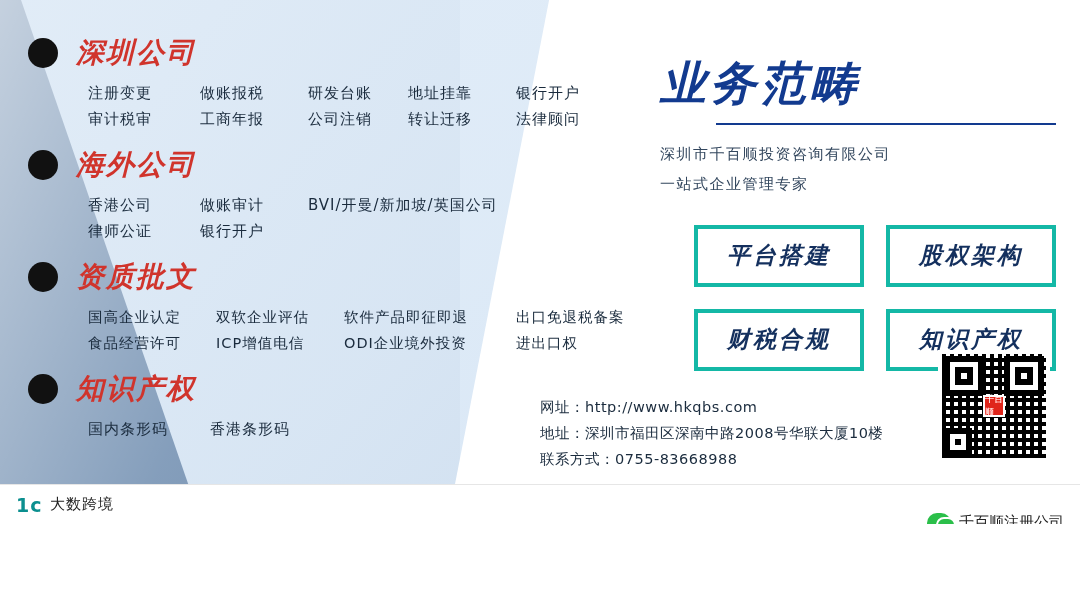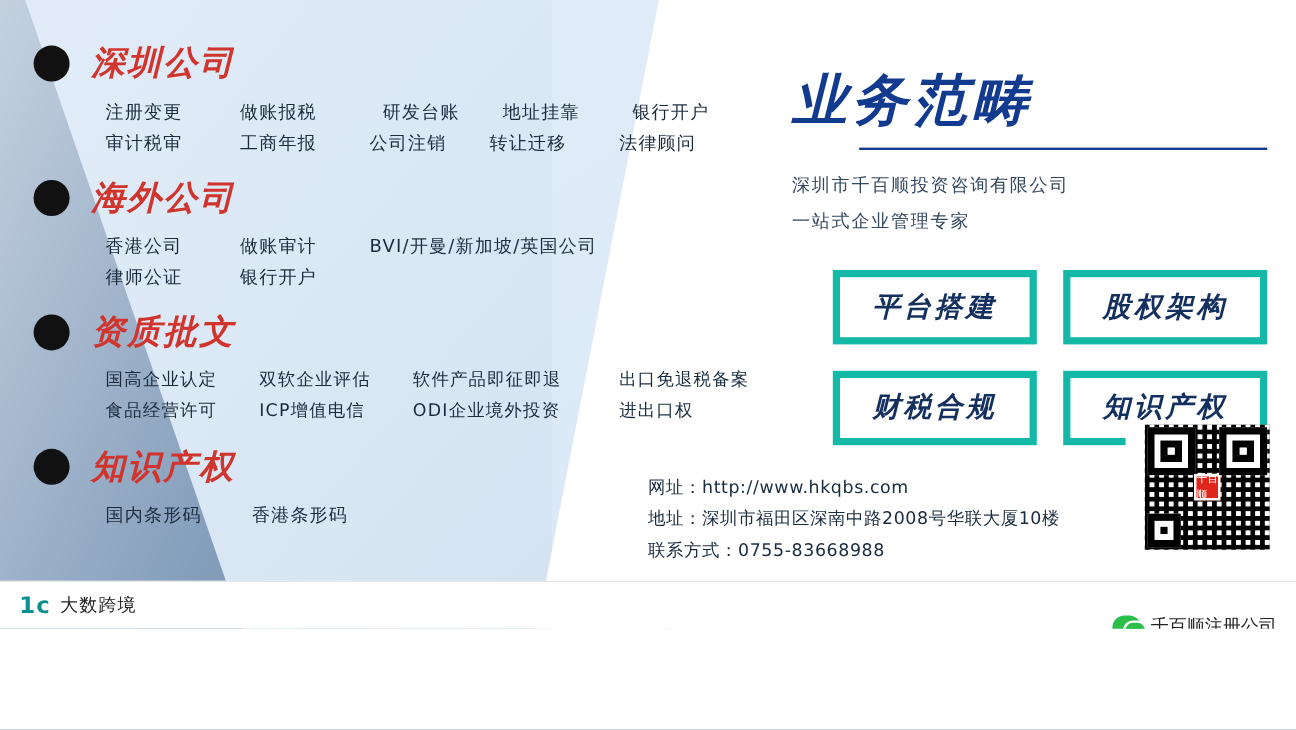--- a/index.html
+++ b/index.html
@@ -106,21 +106,21 @@
     font-size: 15px;
     color: #1a2b3d;
     letter-spacing: 1px;
     line-height: 26px;
     white-space: nowrap;
   }
   .row .cell { display: inline-block; }
 
   .g1 .rows .r1 .cell:nth-child(1) { width: 112px; }
   .g1 .rows .r1 .cell:nth-child(2) { width: 108px; }
-  .g1 .rows .r1 .cell:nth-child(3) { width: 100px; margin-left: 11px; }
+  .g1 .rows .r1 .cell:nth-child(3) { width: 100px; }
   .g1 .rows .r1 .cell:nth-child(4) { width: 108px; }
   .g1 .rows .r2 .cell:nth-child(1) { width: 112px; }
   .g1 .rows .r2 .cell:nth-child(2) { width: 108px; }
   .g1 .rows .r2 .cell:nth-child(3) { width: 100px; }
   .g1 .rows .r2 .cell:nth-child(4) { width: 108px; }
 
   .g2 .rows .r1 .cell:nth-child(1) { width: 112px; }
   .g2 .rows .r1 .cell:nth-child(2) { width: 108px; }
   .g2 .rows .r2 .cell:nth-child(1) { width: 112px; }
 
@@ -167,21 +167,21 @@
 
   .cards {
     margin-top: 26px;
     display: grid;
     grid-template-columns: 170px 170px;
     grid-gap: 22px 22px;
     justify-content: end;
   }
   .card {
     height: 62px;
-    border: 6px solid #14b8a6;
+    border: 4px solid #14b8a6;
     display: flex;
     align-items: center;
     justify-content: center;
     font-size: 23px;
     font-weight: 700;
     color: #14305e;
     letter-spacing: 3px;
     font-style: italic;
     background: #ffffff;
   }
@@ -198,21 +198,20 @@
   }
   .qr {
     width: 104px; height: 104px;
     background-color: #ffffff;
     background-image:
       repeating-linear-gradient(0deg, #111 0 4px, transparent 4px 8px),
       repeating-linear-gradient(90deg, #111 0 4px, transparent 4px 8px);
     background-size: 8px 8px, 8px 8px;
     position: relative;
     filter: contrast(1.2);
-    margin-left: 12px;
   }
   .qr::before, .qr::after {
     content: "";
     position: absolute;
     width: 28px; height: 28px;
     border: 6px solid #111;
     background: #fff;
     box-shadow: inset 0 0 0 5px #fff, inset 0 0 0 11px #111;
   }
   .qr::before { left: 2px; top: 2px; }

